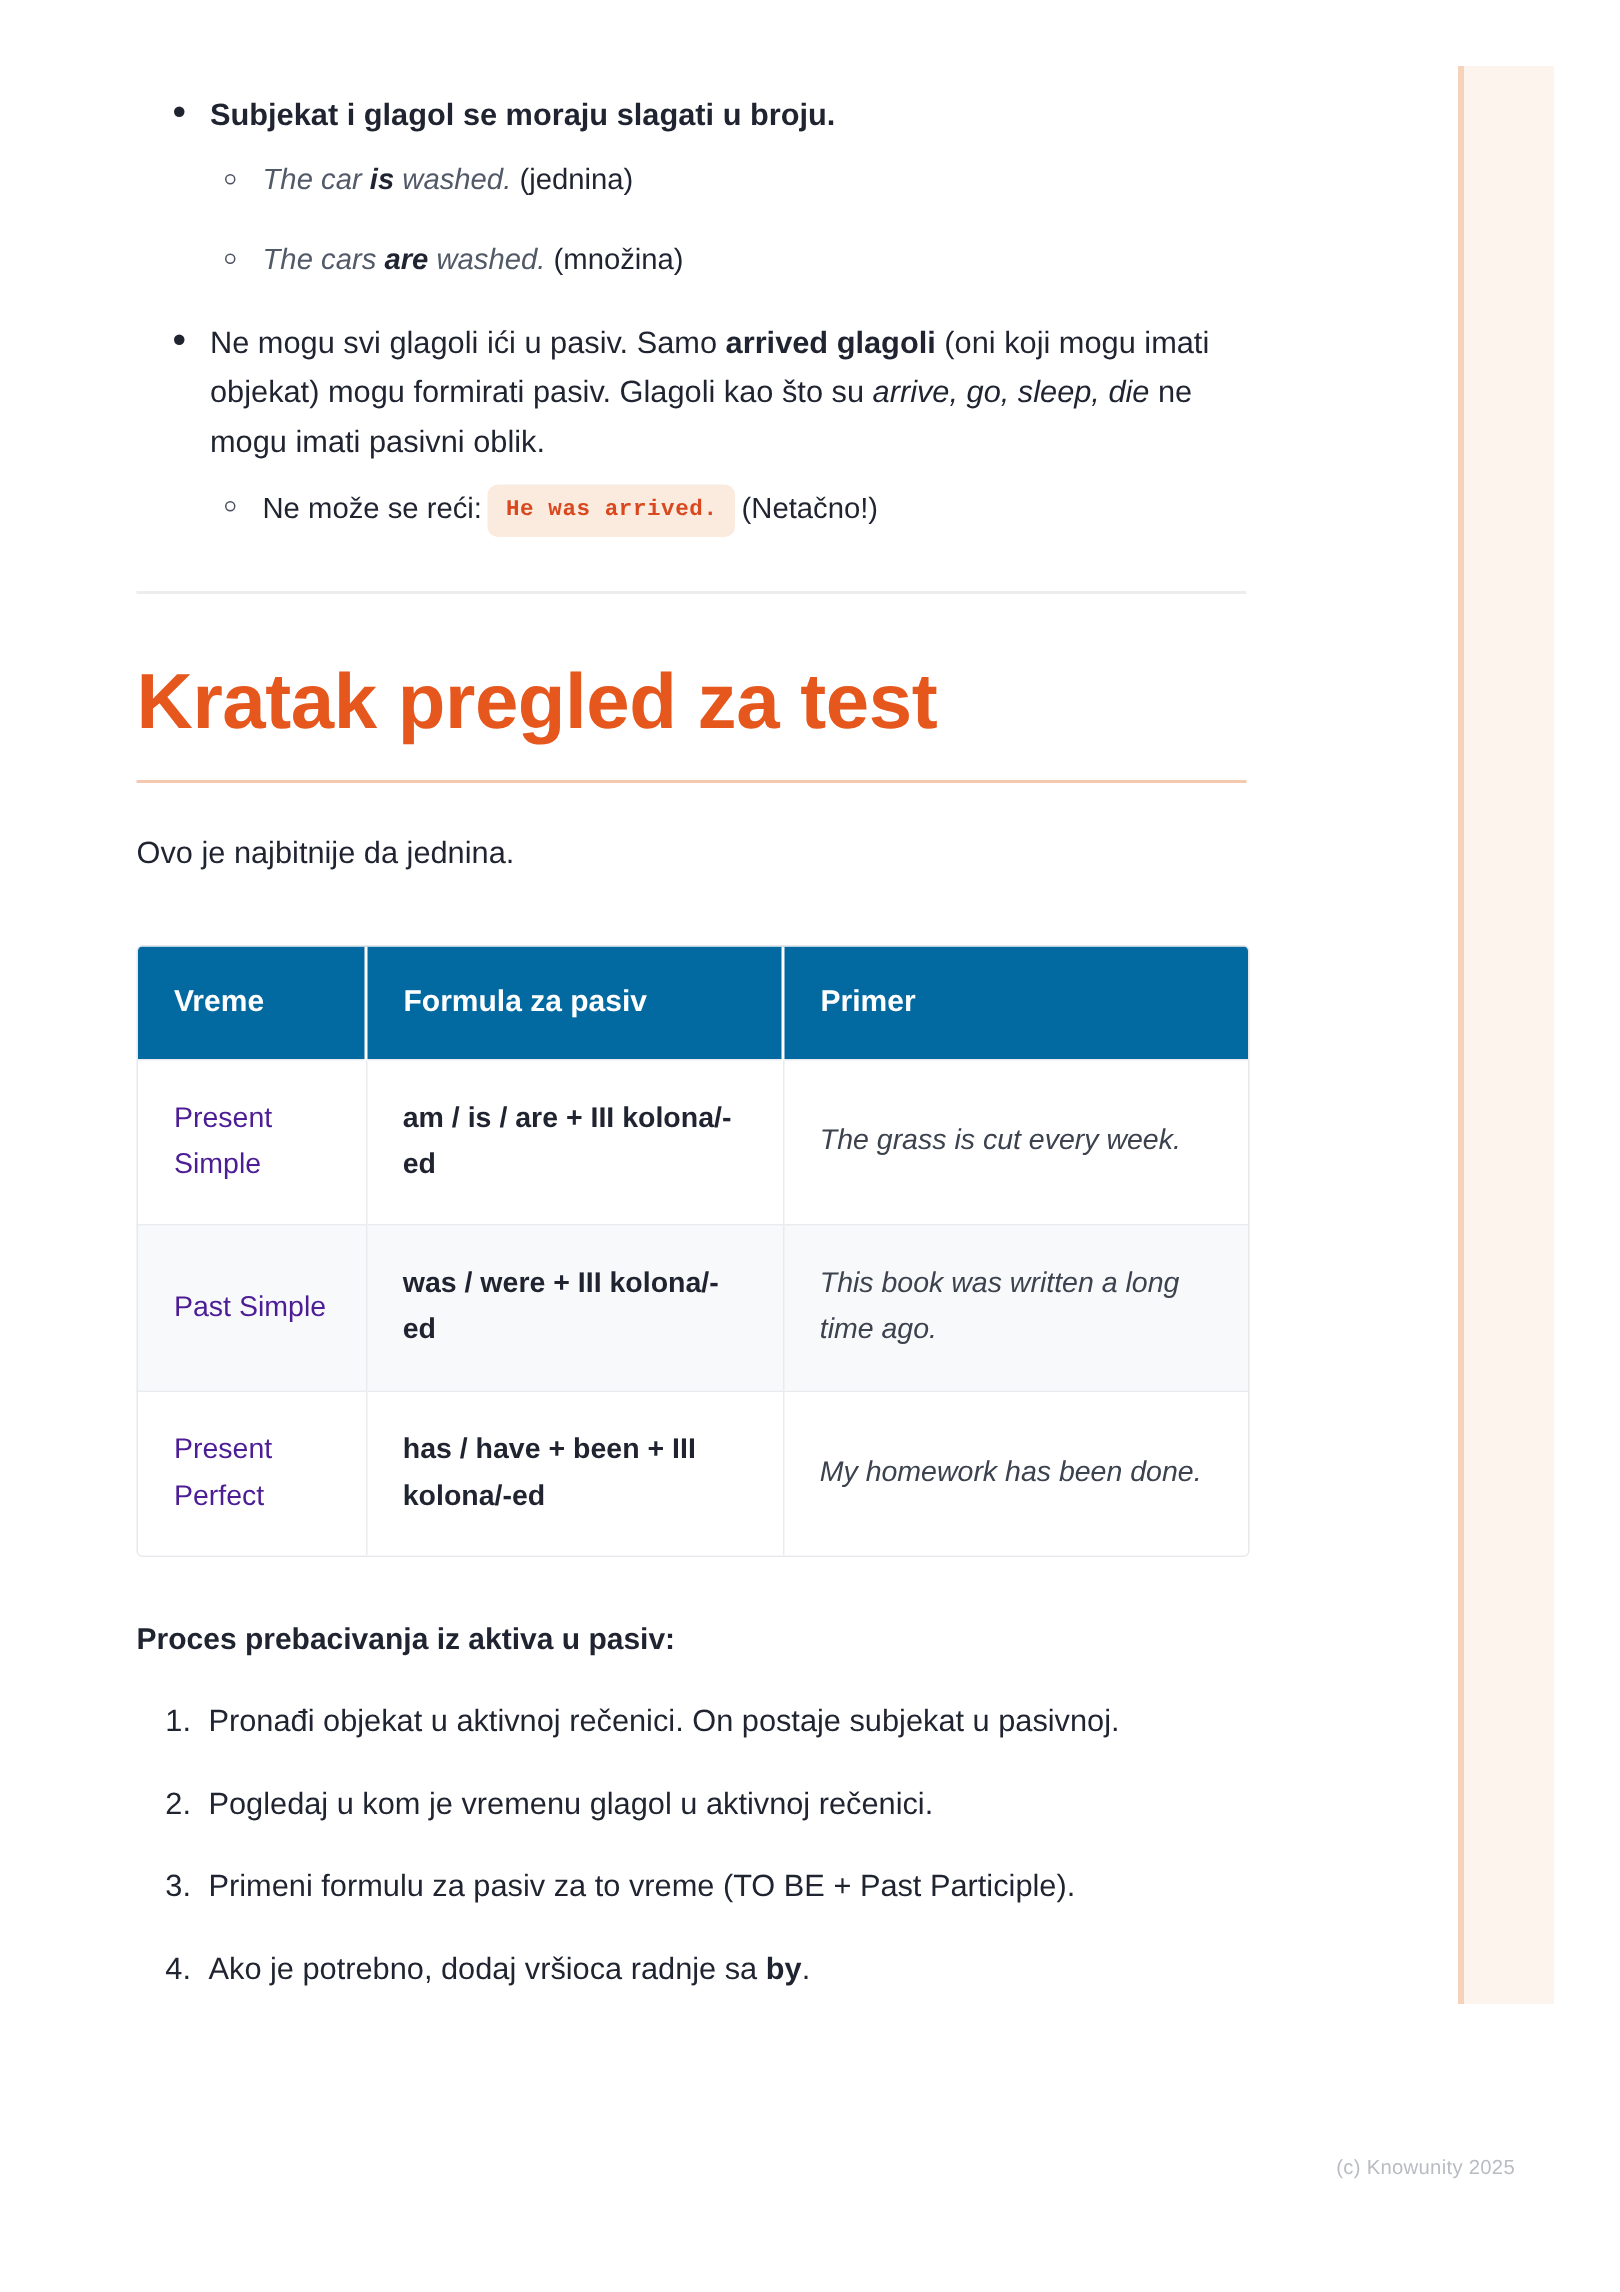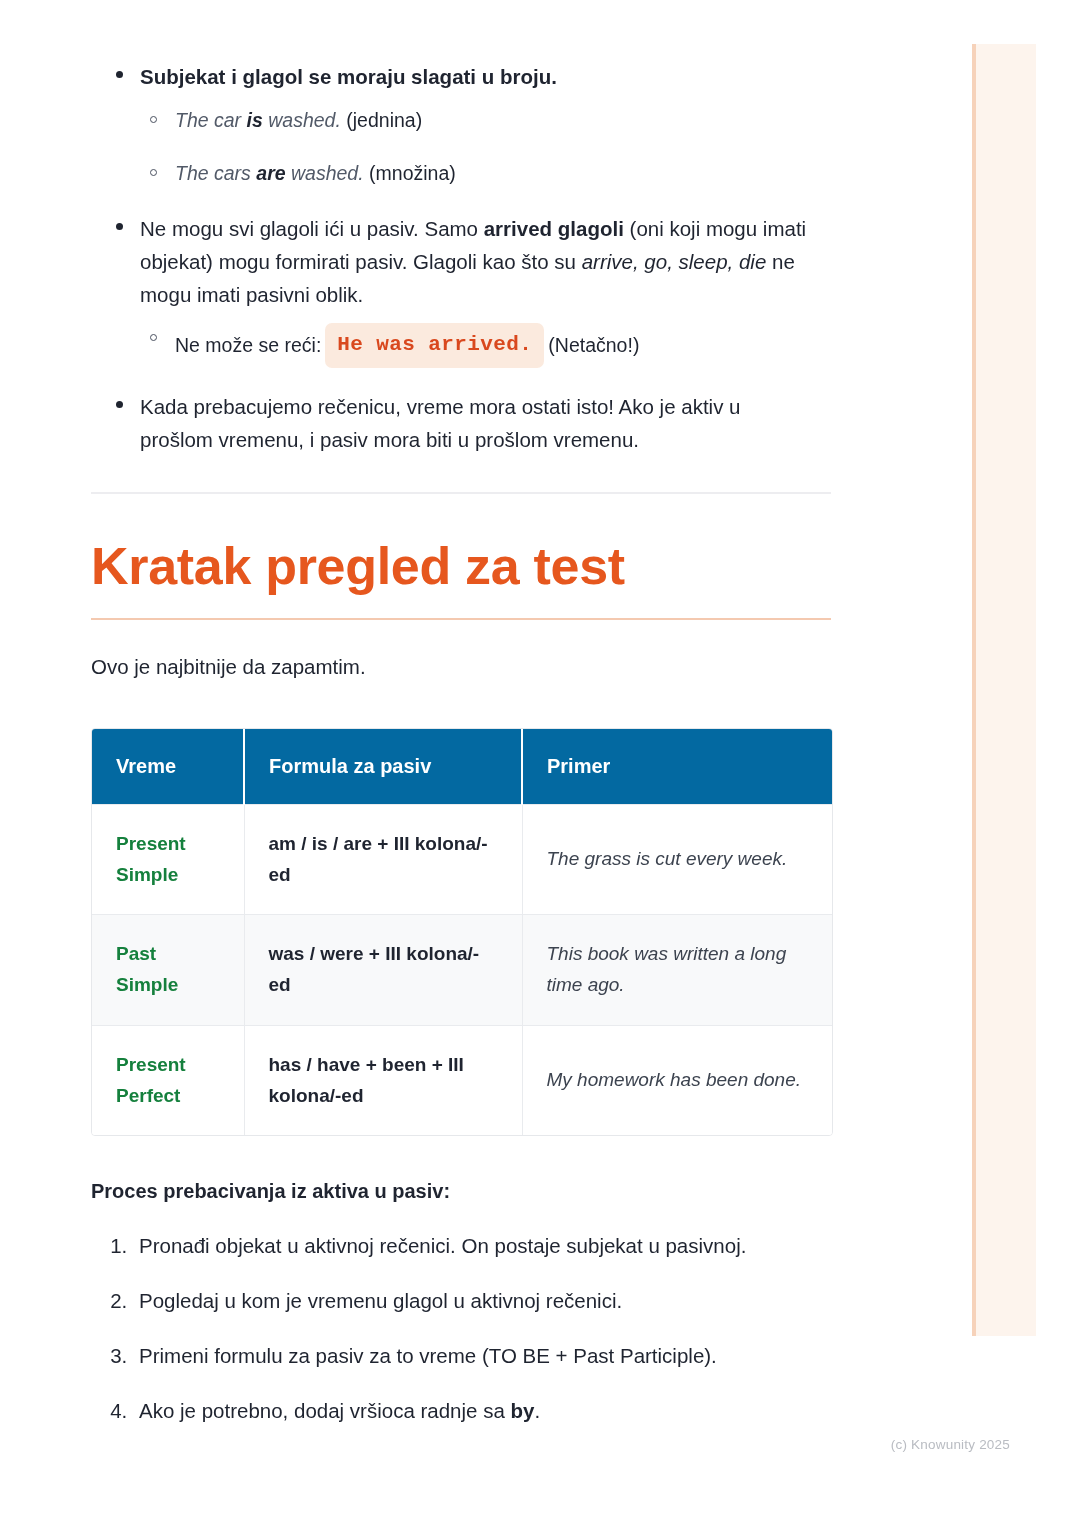--- a/index.html
+++ b/index.html
@@ -102,21 +102,21 @@
   }
   .ex b { font-weight: bold; font-style: italic; color: #1f2430; }
   .plain { color: #1f2430; font-style: normal; }
 
   .codechip {
     display: inline-block;
     background: #fbeade;
     color: #d9481e;
     font-family: "Liberation Mono", monospace;
     font-weight: bold;
-    font-size: 21px;
+    font-size: 15px;
     letter-spacing: 0.4px;
     padding: 5px 12px 6px 12px;
     border-radius: 7px;
     vertical-align: 2px;
     margin: 0 4px;
   }
 
   
   .divider {
     border: 0;
@@ -178,21 +178,21 @@
     padding: 24px 24px;
     font-size: 19px;
     line-height: 1.62;
     vertical-align: middle;
     border-right: 1px solid #e9ebee;
     border-top: 1px solid #e9ebee;
   }
   table.summary td:last-child { border-right: 0; }
   table.summary tbody tr:nth-child(even) td { background: #f8f9fa; }
   table.summary tbody tr:nth-child(odd) td { background: #ffffff; }
-  td.tense { font-weight: bold; color: #15803d; }
+  td.tense { font-weight: normal; color: #4c1d95; }
   td.formula { font-weight: bold; color: #1f2430; }
   td.example { font-style: italic; color: #3c434f; }
 
   
   .proc-title {
     font-size: 20px;
     font-weight: bold;
     color: #1f2430;
     margin-top: 44px;
   }
@@ -245,31 +245,28 @@
 
       <li>
         <div class="l1text"><span>Ne mogu svi glagoli ići u pasiv. Samo </span><b>arrived glagoli</b><span> (oni koji mogu imati objekat) mogu formirati pasiv. Glagoli kao što su </span><i>arrive, go, sleep, die</i><span> ne mogu imati pasivni oblik.</span></div>
         <ul class="lvl2">
           <li>
             <span class="plain">Ne može se reći:</span><span class="codechip">He was arrived.</span><span class="plain">(Netačno!)</span>
           </li>
         </ul>
       </li>
 
-      <li>
-        <div class="l1text">Kada prebacujemo rečenicu, vreme mora ostati isto! Ako je aktiv u prošlom vremenu, i pasiv mora biti u prošlom vremenu.</div>
-      </li>
     </ul>
 
     <hr class="divider">
 
     <h2 class="h2">Kratak pregled za test</h2>
     <hr class="h2-rule">
 
-    <p class="lead">Ovo je najbitnije da zapamtim.</p>
+    <p class="lead">Ovo je najbitnije da jednina.</p>
 
     <div class="tbl-wrap">
       <table class="summary">
         <colgroup>
           <col class="c1">
             <col class="c2">
             <col class="c3">
         </colgroup>
         <thead>
           <tr>

